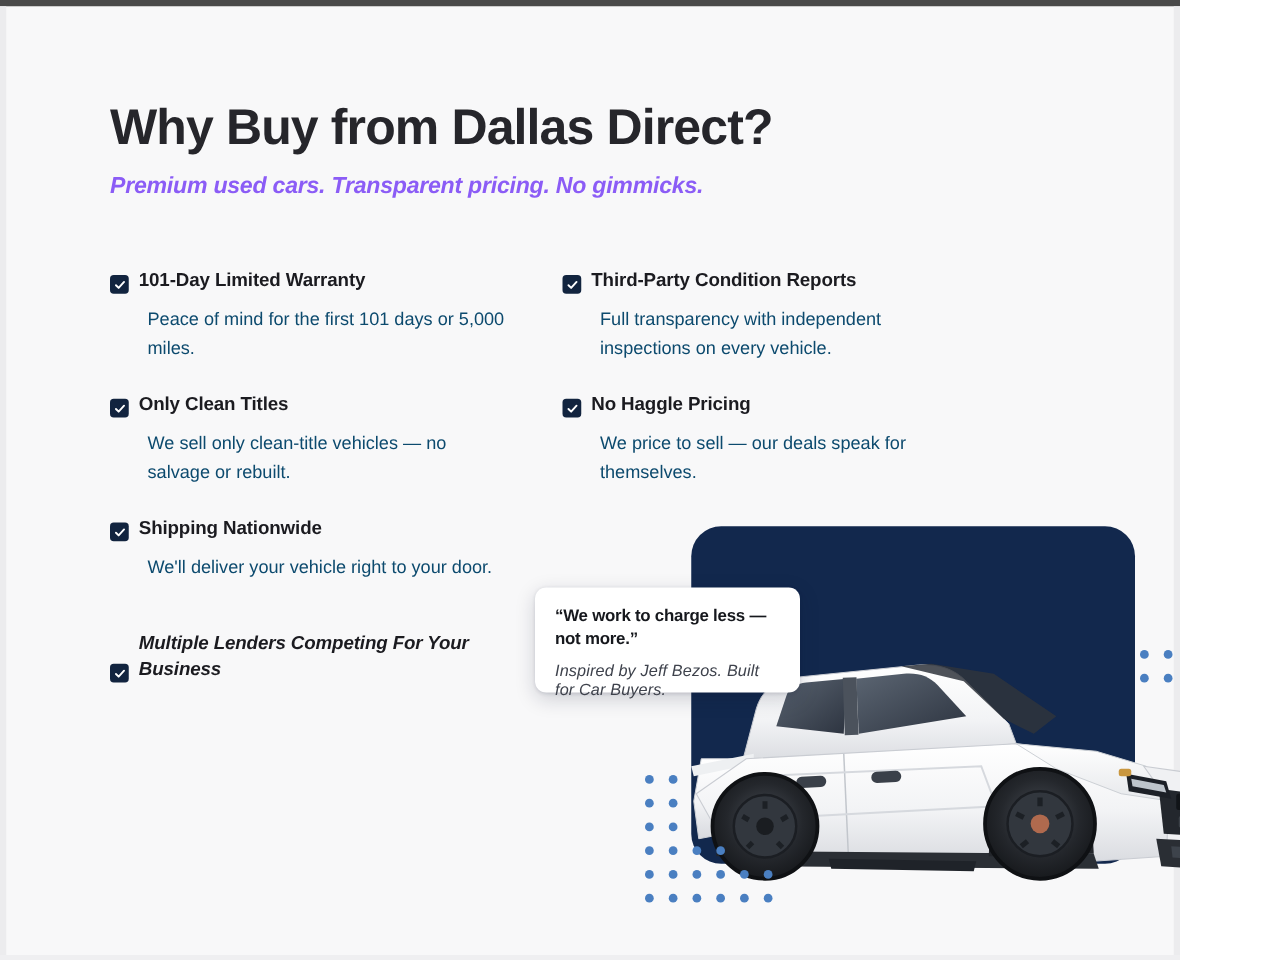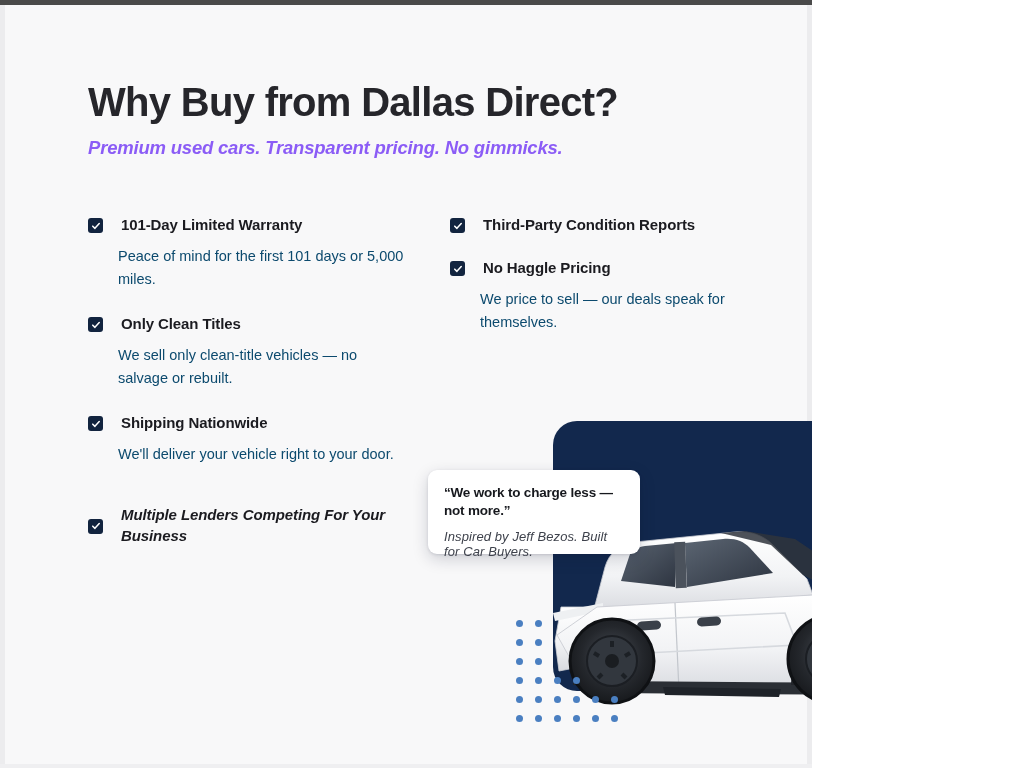--- a/index.html
+++ b/index.html
@@ -10,21 +10,21 @@
     overflow: hidden;
   }
 
   body {
     font-family: "Liberation Sans", sans-serif;
     background: #ffffff;
   }
 
   #page {
     position: relative;
-    width: 812px;
+    width: 944px;
     height: 768px;
     background: #f8f8f9;
     overflow: hidden;
   }
 
   
   #top-strip {
     position: absolute;
     top: 0; left: 0;
     width: 1024px;
@@ -84,22 +84,22 @@
     position: absolute;
     width: 330px;
   }
   #feature-col-left  { left: 88px;  top: 214px; }
   #feature-col-right { left: 450px; top: 214px; }
 
   .feature-item { position: relative; }
 
   .feature-head {
     display: flex;
-    align-items: center;
-    gap: 18px;
+    align-items: flex-end;
+    gap: 8px;
   }
 
   .checkbox-icon {
     flex: 0 0 auto;
     width: 15px;
     height: 15px;
     margin-top: 2px;
     background: #12243f;
     border-radius: 3px;
     position: relative;
@@ -265,20 +265,21 @@
 
     <div class="feature-item">
       <div class="feature-head">
         <span class="checkbox-icon">
           <svg width="9" height="9" viewBox="0 0 10 10">
               <path d="M1.4 5.2 L3.8 7.6 L8.6 2.3" fill="none" stroke="#ffffff" stroke-width="1.7" stroke-linecap="round" stroke-linejoin="round"></path>
             </svg>
         </span>
         <span class="feature-title">Third-Party Condition Reports</span>
       </div>
+      <div class="feature-desc">Full transparency with independent inspections on every vehicle.</div>
     </div>
 
     <div class="feature-item">
       <div class="feature-head">
         <span class="checkbox-icon">
           <svg width="9" height="9" viewBox="0 0 10 10">
               <path d="M1.4 5.2 L3.8 7.6 L8.6 2.3" fill="none" stroke="#ffffff" stroke-width="1.7" stroke-linecap="round" stroke-linejoin="round"></path>
             </svg>
         </span>
         <span class="feature-title">No Haggle Pricing</span>

